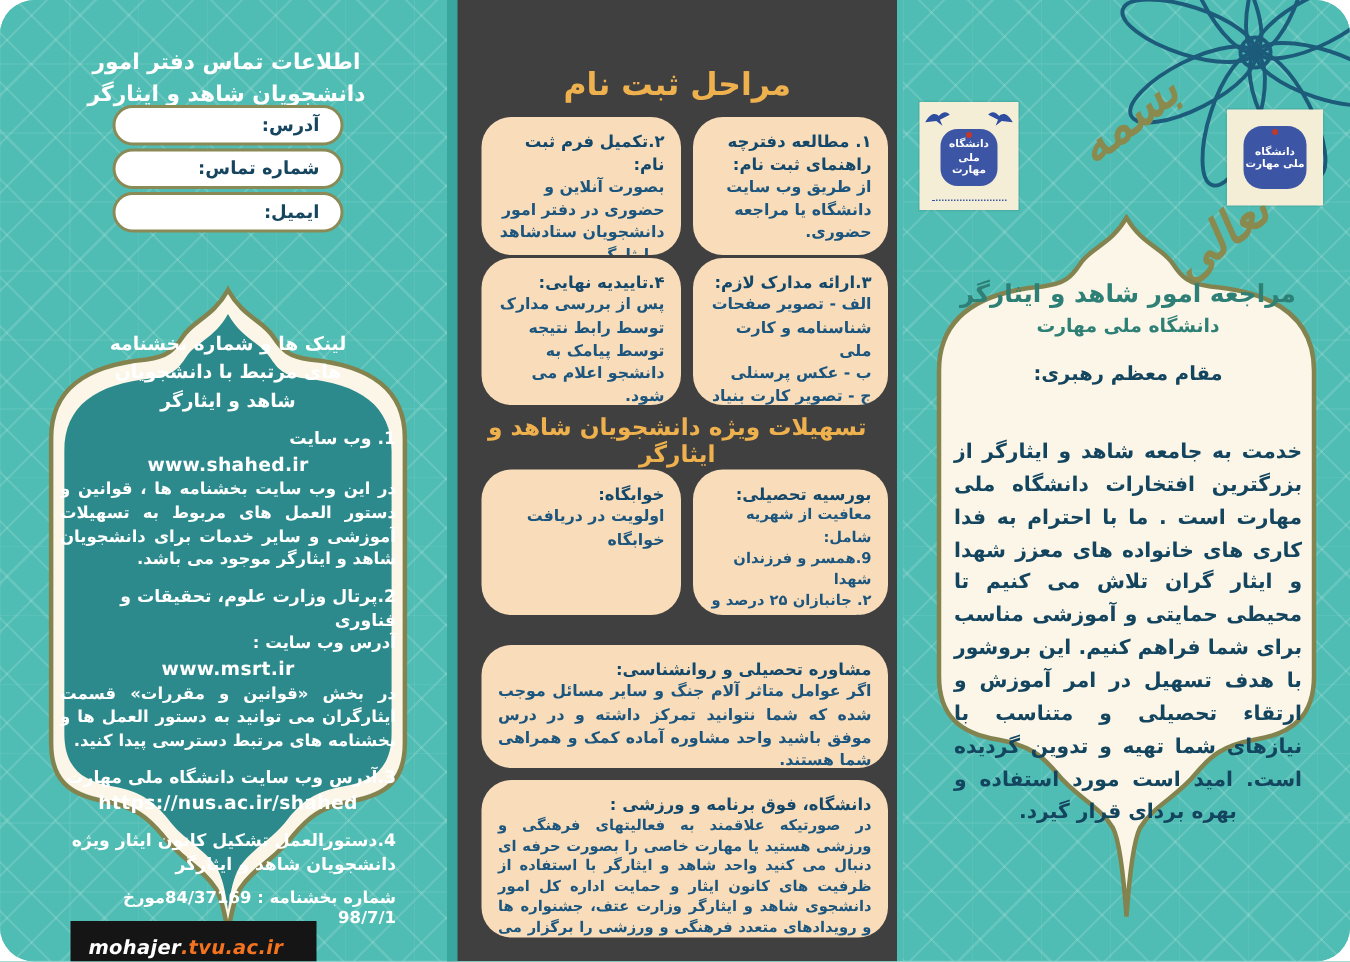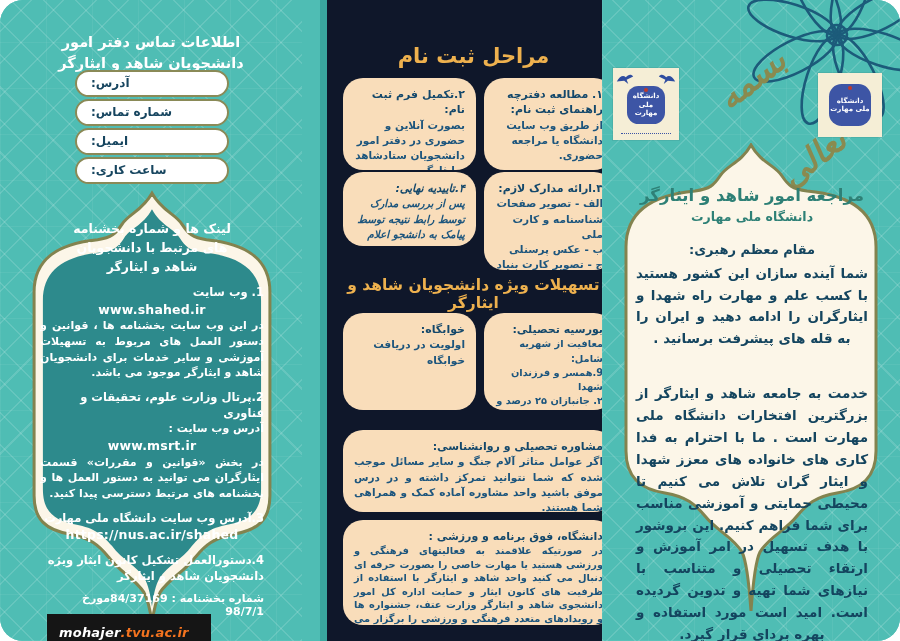--- a/index.html
+++ b/index.html
@@ -11,29 +11,29 @@
     background-color:#4fbdb4;
     background-image:
       repeating-linear-gradient(45deg, rgba(255,255,255,.13) 0 1.5px, transparent 1.5px 23px),
       repeating-linear-gradient(-45deg, rgba(255,255,255,.13) 0 1.5px, transparent 1.5px 23px),
       repeating-linear-gradient(0deg, rgba(255,255,255,.06) 0 1px, transparent 1px 46px),
       repeating-linear-gradient(90deg, rgba(255,255,255,.06) 0 1px, transparent 1px 46px);
   }
 
   .panel { position:absolute; top:0; height:641px; }
   #panel-left  { left:0;   width:302px; }
-  #panel-mid   { left:320px; width:300px; background:#0f172a; border-left:7px solid #3aa79e; }
+  #panel-mid   { left:298px; width:300px; background:#404040; border-left:7px solid #3aa79e; }
   #panel-right { left:602px; width:298px; }
 
   
   .contact-title { position:absolute; top:32px; left:0; width:100%; text-align:center;
     color:#ffffff; font-weight:bold; font-size:14.5px; line-height:1.45; }
   .pill { position:absolute; left:75px; width:154px; height:27px; background:#ffffff;
     border:2px solid #8a8a57; border-radius:16px; direction:rtl;
-    color:#16455f; font-weight:bold; font-size:12px; line-height:23px; padding:0 14px; text-align:left; }
+    color:#16455f; font-weight:bold; font-size:12px; line-height:23px; padding:0 14px; text-align:right; }
 
   .arch-content { position:absolute; left:40px; top:220px; width:224px; height:396px;
     direction:rtl; color:#ffffff; overflow:hidden; }
   .arch-heading { text-align:center; font-weight:bold; font-size:12.5px; line-height:1.5; white-space:pre-line; margin-bottom:8px; }
   .link-item { font-size:11px; font-weight:bold; line-height:1.42; text-align:right; margin-bottom:8px; }
   .link-item .li-title { font-size:11.5px; }
   .link-item .li-url { direction:ltr; text-align:center; font-size:12.5px; letter-spacing:.2px; }
   .link-item .li-desc { text-align:justify; }
   .circular-no { font-size:11px; font-weight:bold; text-align:right; direction:rtl; margin-top:4px; }
 
@@ -87,21 +87,20 @@
   <div id="panel-left" class="panel teal-pattern">
 
     <div class="contact-title">
       <div>اطلاعات تماس دفتر امور</div>
       <div>دانشجویان شاهد و ایثارگر</div>
     </div>
 
     <div class="pill" style="top:70px"><span>آدرس:</span></div>
     <div class="pill" style="top:99px"><span>شماره تماس:</span></div>
     <div class="pill" style="top:128px"><span>ایمیل:</span></div>
-    <div class="pill" style="top:157px"><span>ساعت کاری:</span></div>
 
     <svg style="left:24px; top:190px;" width="256" height="436" viewBox="0 0 254 430">
       <path d="M127 2 C117 20 104 22 97 33 C91 42 87 46 73 48 C32 52 10 68 10 100 L10 302 C10 326 22 336 45 340 C66 344 74 351 84 363 C95 378 110 384 119 398 C123 405 125 414 127 428 C129 414 131 405 135 398 C144 384 159 378 170 363 C180 351 188 344 209 340 C232 336 244 326 244 302 L244 100 C244 68 222 52 181 48 C167 46 163 42 157 33 C150 22 137 20 127 2 Z" fill="#fcf6e8" stroke="#83834f" stroke-width="3"></path>
       <path d="M127 2 C117 20 104 22 97 33 C91 42 87 46 73 48 C32 52 10 68 10 100 L10 302 C10 326 22 336 45 340 C66 344 74 351 84 363 C95 378 110 384 119 398 C123 405 125 414 127 428 C129 414 131 405 135 398 C144 384 159 378 170 363 C180 351 188 344 209 340 C232 336 244 326 244 302 L244 100 C244 68 222 52 181 48 C167 46 163 42 157 33 C150 22 137 20 127 2 Z" transform="translate(9.5,16) scale(0.925)" fill="#2d8a8c" stroke="none"></path>
     </svg>
 
     <div class="arch-content">
       <div class="arch-heading">لینک ها و شماره بخشنامه
 های مرتبط با دانشجویان
 شاهد و ایثارگر</div>
@@ -143,21 +142,21 @@
       <div class="b-title">۲.تکمیل فرم ثبت نام:</div>
       <div class="b-body">بصورت آنلاین و حضوری در دفتر امور دانشجویان ستادشاهد و ایثارگر.</div>
     </div>
     <div class="mbox" style="left:157px; top:172px; width:130px; height:98px;">
       <div class="b-title">۳.ارائه مدارک لازم:</div>
       <div class="b-body">الف - تصویر صفحات شناسنامه و کارت ملی
 ب - عکس پرسنلی
 ج - تصویر کارت بنیاد شهید
 د-تصویر مدرک تحصیلی قبلی</div>
     </div>
-    <div class="mbox" style="left:16px;  top:172px; width:133px; height:74px;font-style:italic;">
+    <div class="mbox" style="left:16px;  top:172px; width:133px; height:98px;">
       <div class="b-title">۴.تاییدیه نهایی:</div>
       <div class="b-body">پس از بررسی مدارک توسط رابط نتیجه توسط پیامک به دانشجو اعلام می شود.</div>
     </div>
 
     <div class="mid-sec2-title">تسهیلات ویژه دانشجویان شاهد و ایثارگر</div>
 
     <div class="mbox" style="left:157px; top:313px; width:130px; height:97px;">
       <div class="b-title">بورسیه تحصیلی:</div>
       <div class="b-body" style="font-size:9.8px">معافیت از شهریه شامل:
 9.همسر و فرزندان شهدا
@@ -212,21 +211,20 @@
     </div>
 
     <svg style="left:14px; top:143px;" width="270" height="472" viewBox="0 0 270 472">
       <path d="M135 2 C125 20 111 22 104 33 C98 42 94 46 79 48 C34 52 10 70 10 104 L10 308 C10 334 24 346 49 350 C71 354 79 361 89 373 C101 388 117 394 126 409 C130 417 133 440 135 468 C137 440 140 417 144 409 C153 394 169 388 181 373 C191 361 199 354 221 350 C246 346 260 334 260 308 L260 104 C260 70 236 52 191 48 C176 46 172 42 166 33 C159 22 145 20 135 2 Z" fill="#fcf6e8" stroke="#83834f" stroke-width="3"></path>
     </svg>
 
     <div class="rp-content" style="left:34px;">
       <div class="rp-title">مراجعه امور شاهد و ایثارگر</div>
       <div class="rp-subtitle">دانشگاه ملی مهارت</div>
       <div class="rp-quote-head">مقام معظم رهبری:</div>
-      <div class="rp-quote">شما آینده سازان این کشور هستید با کسب علم و مهارت راه شهدا و ایثارگران را ادامه دهید و ایران را به قله های پیشرفت برسانید .</div>
       <div class="rp-body">خدمت به جامعه شاهد و ایثارگر از بزرگترین افتخارات دانشگاه ملی مهارت است . ما با احترام به فدا کاری های خانواده های معزز شهدا و ایثار گران تلاش می کنیم تا محیطی حمایتی و آموزشی مناسب برای شما فراهم کنیم. این بروشور با هدف تسهیل در امر آموزش و ارتقاء تحصیلی و متناسب با نیازهای شما تهیه و تدوین گردیده است. امید است مورد استفاده و بهره بردای قرار گیرد.</div>
     </div>
   </div>
 
   <div class="watermark">
     <span class="wm-1">mohajer</span>
       <span class="wm-2">.tvu.ac.ir</span>
   </div>
 
 </div>

